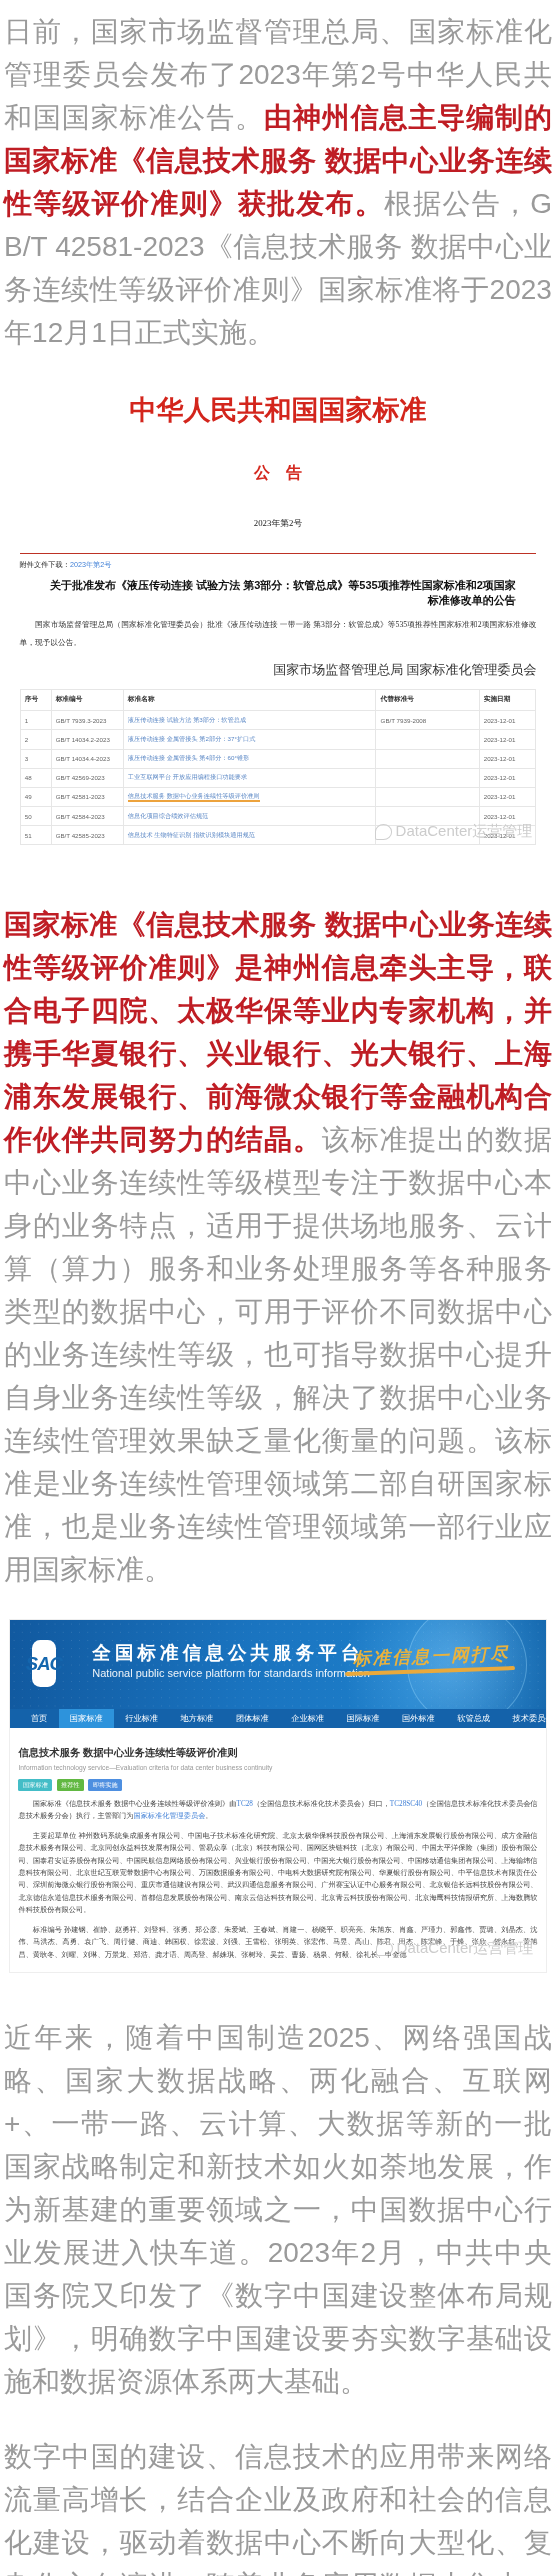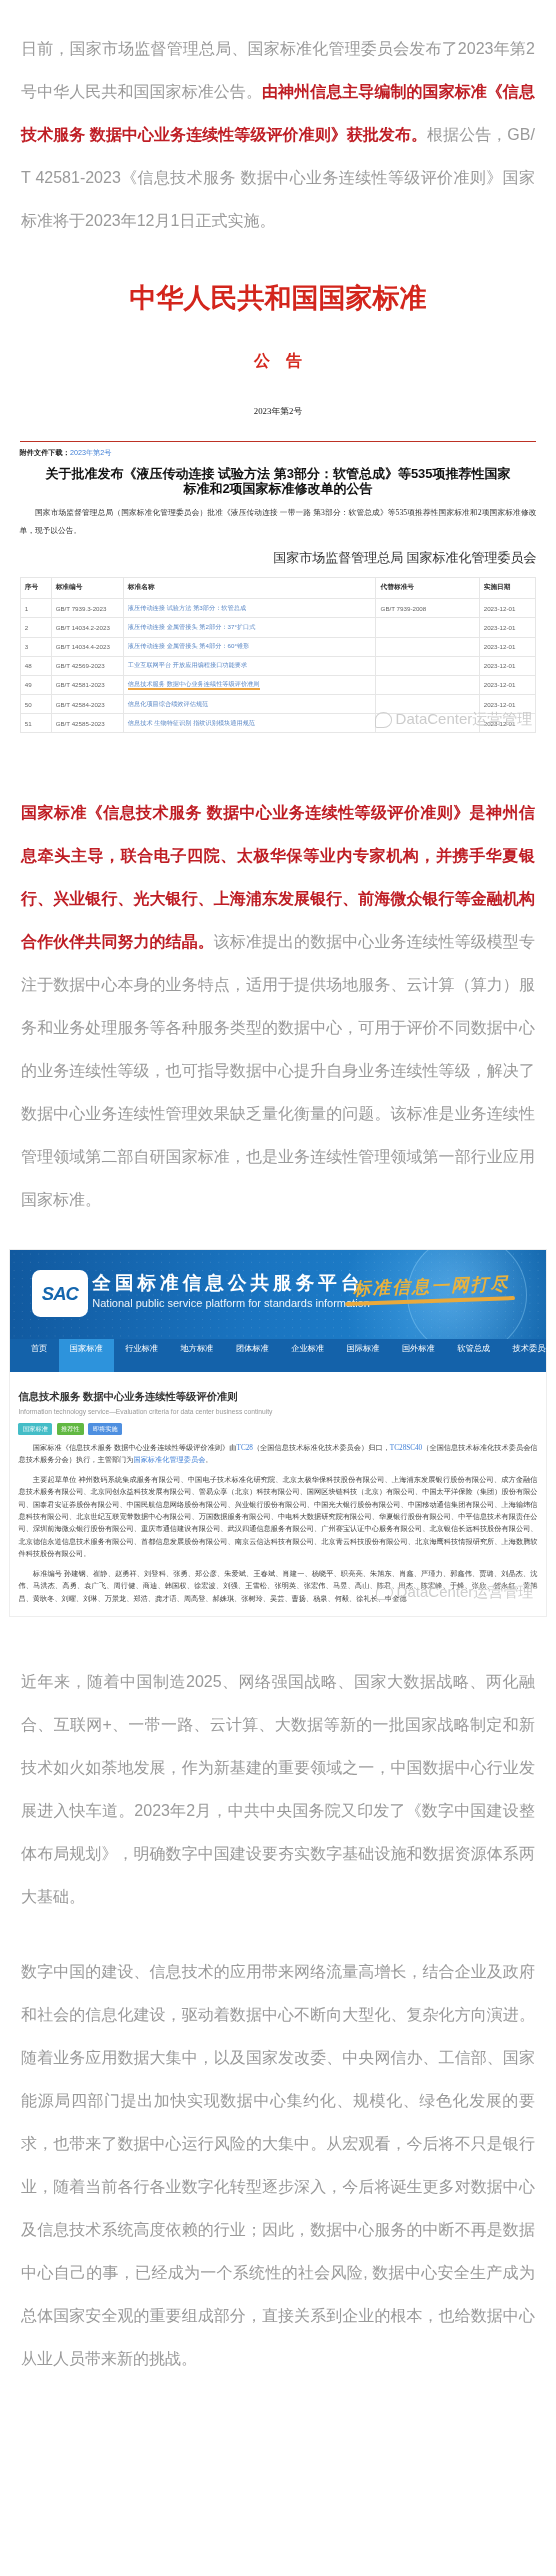--- a/index.html
+++ b/index.html
@@ -5,25 +5,25 @@
   html,body{margin:0;padding:0;}
   body{
     width:556px;
     background:#ffffff;
     font-family:"Liberation Sans", sans-serif;
     -webkit-font-smoothing:antialiased;
   }
   
   .article{padding:10.3px 4.1px 0;}
   .bp{
-    font-size:16px;
+    font-size:28px;
     line-height:43px;
     color:#9a9a9a;
     text-align:justify;
-    margin:17px;
+    margin:0;
     word-break:break-all;
   }
   .bp .red{color:#bf1d24;font-weight:700;}
   .gap-b{margin-top:58px;}
   .gap-c{margin-top:43px;}
   .gap-d{margin-top:32px;}
   .h-red{
     margin:38px 0 0;
     text-align:center;
     color:#d3251c;
@@ -57,26 +57,26 @@
     background:#bd3124;
     margin-top:23px;
     border:none;
   }
   .attach{
     margin-top:5.2px;
     font-size:7.2px;
     line-height:11.3px;
     font-family:"Liberation Sans",sans-serif;
   }
-  .attach .lbl{color:#222;font-weight:700;}
+  .attach .lbl{color:#222;font-weight:400;}
   .attach .lnk{color:#3f7fd6;cursor:pointer;}
   .ann-title{
     margin:7.2px 20.6px 0;
-    text-align:center;
-    font-size:13px;
+    text-align:right;
+    font-size:11px;
     line-height:15px;
     font-weight:700;
     color:#111;
     font-family:"Liberation Sans",sans-serif;
   }
   .ann-body{
     margin-top:8.2px;
     font-size:7.7px;
     line-height:18px;
     text-align:justify;
@@ -149,42 +149,42 @@
     overflow:hidden;
   }
   .globe{
     position:absolute;right:18.5px;top:-15.5px;width:118px;height:118px;
     border-radius:50%;
     border:1px solid rgba(160,220,255,.35);
     background:radial-gradient(circle at 40% 40%, rgba(140,210,255,.22), rgba(140,210,255,.05) 70%);
   }
   .sac-logo{
     position:absolute;left:21.6px;top:19.6px;
-    width:56px;height:47px;background:#fff;border-radius:8.2px;
+    width:24px;height:47px;background:#fff;border-radius:8.2px;
     display:flex;align-items:center;justify-content:center;
   }
   .sac-logo span{
     font-style:italic;font-weight:800;font-size:18.5px;color:#1466ae;
     letter-spacing:-1px;font-family:"Liberation Sans",sans-serif;
   }
   .sac-titles{position:absolute;left:82px;top:20.6px;color:#fff;}
   .sac-title-cn{font-size:18.5px;font-weight:700;letter-spacing:4.1px;line-height:23px;}
   .sac-title-en{font-size:11px;line-height:11.3px;margin-top:4.1px;opacity:.92;font-weight:400;}
   .sac-slogan{
     position:absolute;right:36px;top:24px;
     color:#e9b23d;font-size:17.5px;font-weight:700;font-style:italic;
     font-family:"Liberation Serif",serif;letter-spacing:2.1px;
     transform:rotate(-2deg);
   }
   .sac-slogan-line{
     position:absolute;right:31px;top:49px;width:170px;height:3.6px;
     background:#e9a93c;border-radius:2.1px;transform:rotate(-2deg);
   }
   .sac-nav{
-    height:33px;background:#1462aa;display:flex;align-items:stretch;
+    height:19px;background:#1462aa;display:flex;align-items:stretch;
     padding-left:9.3px;
   }
   .sac-nav .nv{
     color:#fff;font-size:8.2px;line-height:19.6px;padding:0 11.3px;cursor:pointer;
     white-space:nowrap;
   }
   .sac-nav .nv.active{background:#2d93dc;}
   .sac-content{
     position:relative;
     background:#fff;

